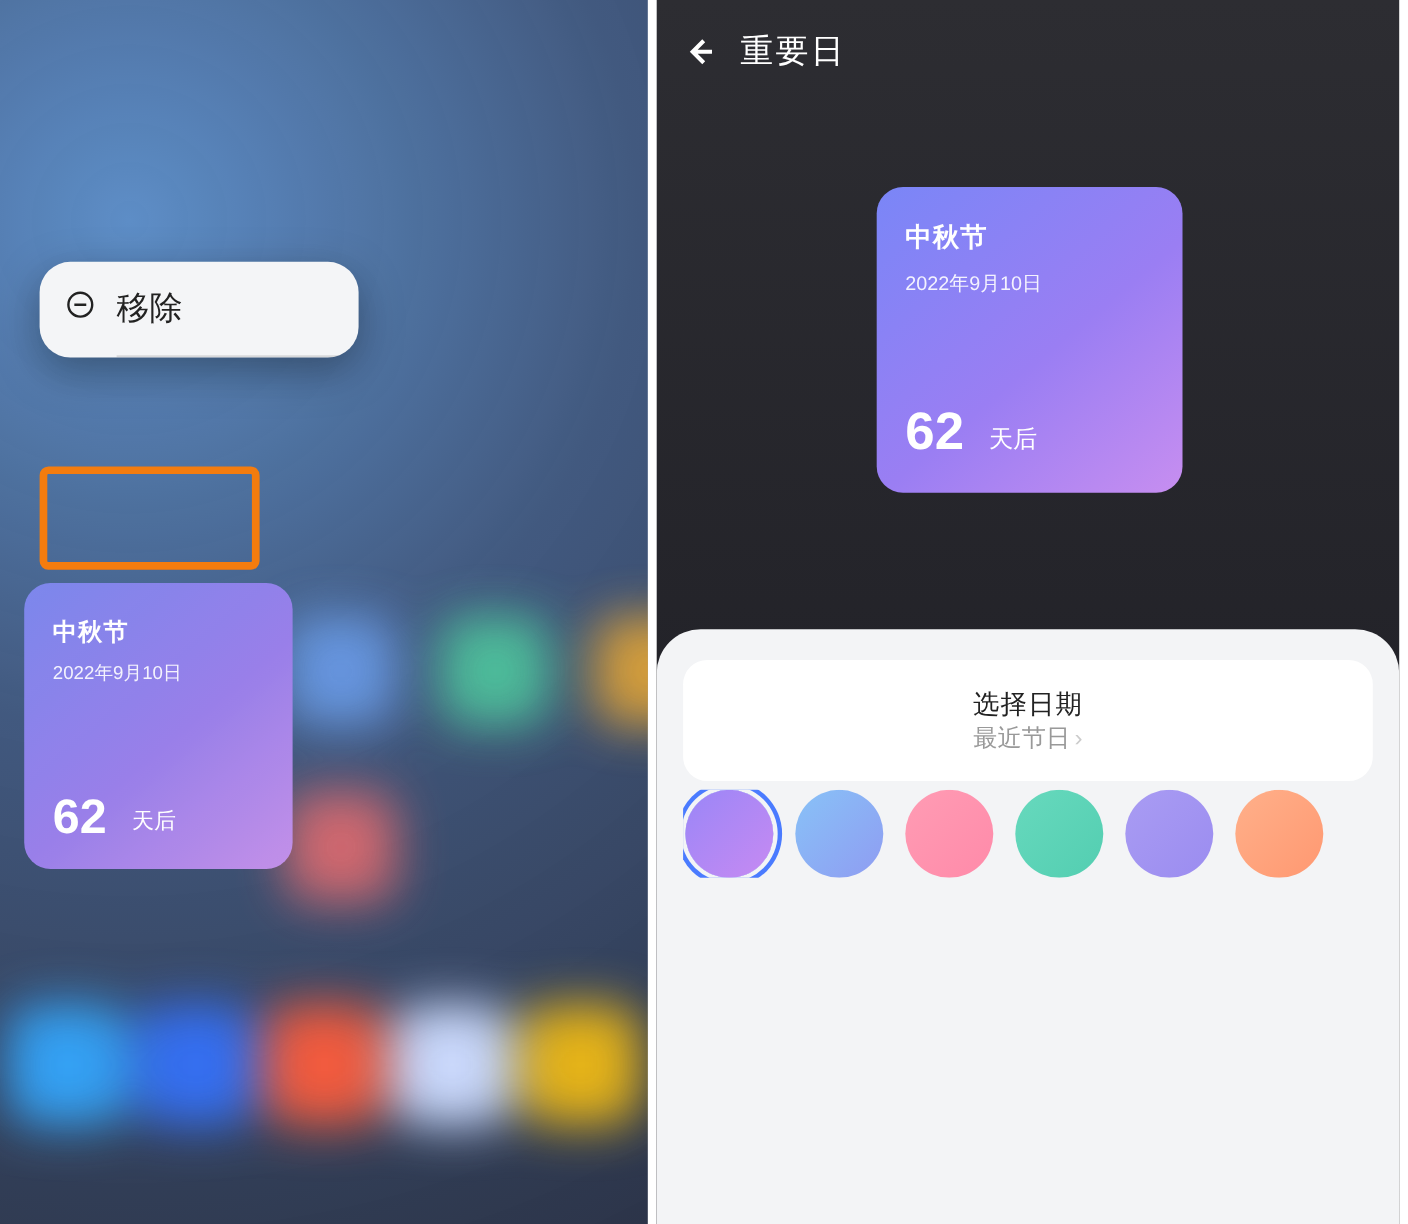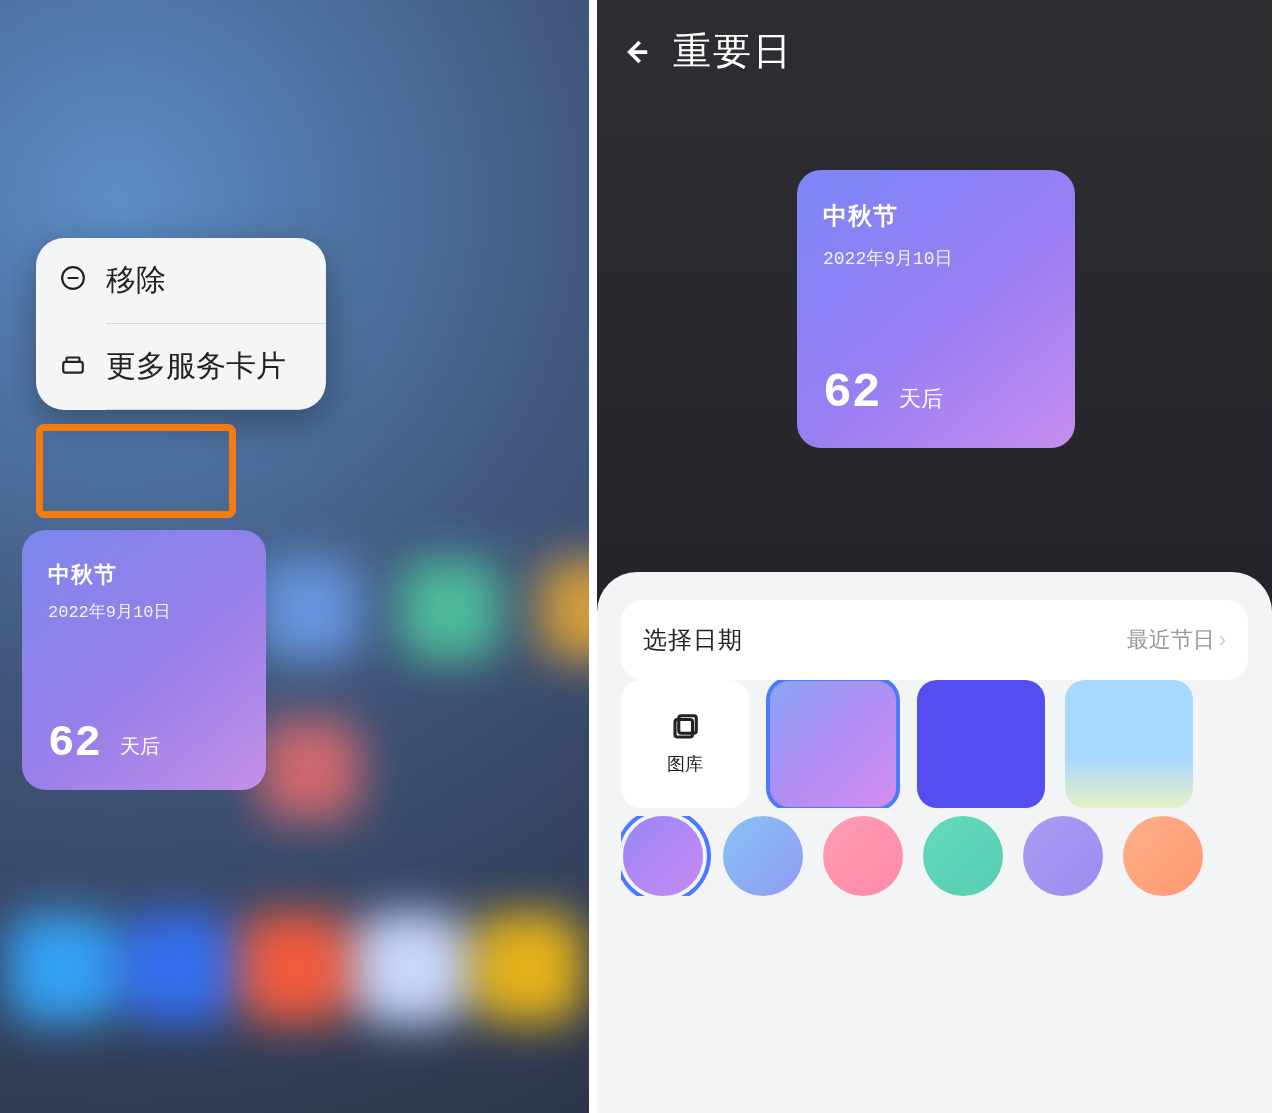--- a/index.html
+++ b/index.html
@@ -76,21 +76,20 @@
     pointer-events: none;
   }
 
   
   .widget-card {
     position: absolute;
     border-radius: 24px;
     padding: 30px 26px 24px;
     color: #fff;
     background: linear-gradient(140deg, #7a86f7 0%, #9a7ef3 55%, #c78ef0 100%);
-    font-family: Liberation Mono, monospace;
   }
   .widget-card.small-left {
     left: 22px; top: 530px; width: 244px; height: 260px;
   }
   .widget-card .ev-title { font-size: 22px; font-weight: 600; margin-bottom: 10px; letter-spacing: 1px;}
   .widget-card .ev-date  { font-size: 17px; opacity: .9; }
   .widget-card .ev-count { position: absolute; left: 26px; bottom: 22px; font-size: 44px; font-weight: 700; }
   .widget-card .ev-after { position: absolute; left: 98px; bottom: 30px; font-size: 20px; }
 
   
@@ -102,21 +101,21 @@
     overflow: hidden;
   }
   .r-header {
     display: flex; align-items: center;
     padding: 26px 20px;
     gap: 18px;
     color: #fff;
   }
   .back-arrow { width: 38px; height: 38px; display:inline-flex; align-items:center; justify-content:center;}
   .back-arrow svg { width: 30px; height: 30px; stroke: #fff; stroke-width: 3; fill: none; }
-  .r-header h1 { font-size: 38px; font-weight: 500; letter-spacing: 2px;}
+  .r-header h1 { font-size: 30px; font-weight: 500; letter-spacing: 2px;}
 
   .widget-card.big-right {
     left: 200px; top: 170px; width: 278px; height: 278px;
   }
   .widget-card.big-right .ev-title { font-size: 24px; margin-bottom: 14px;}
   .widget-card.big-right .ev-date { font-size: 18px;}
   .widget-card.big-right .ev-count { bottom: 28px; font-size: 48px;}
   .widget-card.big-right .ev-after { left: 102px; bottom: 34px; font-size: 22px;}
 
   .sheet {
@@ -124,21 +123,21 @@
     left: 0; right: 0; top: 572px; bottom: 0;
     background: #f3f4f6;
     border-top-left-radius: 40px;
     border-top-right-radius: 40px;
     padding: 28px 24px 0;
   }
   .date-row {
     background: #fff;
     border-radius: 22px;
     padding: 24px 22px;
-    display: flex; align-items: center; justify-content: space-between;
+    display: flex; align-items: center; justify-content: space-between; flex-direction: column;
   }
   .date-row .lbl { font-size: 24px; color: #222; letter-spacing: 1px;}
   .date-row .val { font-size: 22px; color: #999; display:flex; align-items:center; gap:4px;}
   .date-row .chev { font-size: 22px; color: #ccc; }
 
   .section-label { font-size: 22px; color: #8e8e93; margin: 28px 0 14px 6px; letter-spacing: 4px; }
 
   .bg-row { display: flex; gap: 20px; overflow: hidden; }
   .bg-tile {
     width: 128px; height: 128px;
@@ -187,29 +186,20 @@
     <div class="ctx-item">
       <span>
         <svg viewBox="0 0 24 24">
             <circle cx="12" cy="12" r="10"></circle>
             <line x1="7" y1="12" x2="17" y2="12"></line>
           </svg>
       </span>
       <span>移除</span>
     </div>
     <div class="ctx-sep"></div>
-    <div class="ctx-item">
-      <span>
-        <svg viewBox="0 0 24 24">
-            <rect x="3" y="10" width="18" height="10" rx="2"></rect>
-            <path d="M6 10V7a1 1 0 011-1h10a1 1 0 011 1v3"></path>
-          </svg>
-      </span>
-      <span>更多服务卡片</span>
-    </div>
     <div class="ctx-sep"></div>
   </div>
   <div class="highlight-ring"></div>
 
   <div class="widget-card small-left">
     <div class="ev-title">中秋节</div>
     <div class="ev-date">2022年9月10日</div>
     <div class="ev-count">62</div>
     <div class="ev-after">天后</div>
   </div>
@@ -234,32 +224,20 @@
 
   <div class="sheet">
     <div class="date-row">
       <span class="lbl">选择日期</span>
       <span class="val">
         <span>最近节日</span>
         <span class="chev">›</span>
       </span>
     </div>
 
-    <div class="bg-row">
-      <div class="bg-tile gallery">
-        <svg viewBox="0 0 24 24">
-            <rect x="4" y="6" width="14" height="14" rx="2"></rect>
-            <rect x="7" y="3" width="14" height="14" rx="2"></rect>
-          </svg>
-        <span>图库</span>
-      </div>
-      <div class="bg-tile grad1"></div>
-      <div class="bg-tile solid-blue"></div>
-      <div class="bg-tile img-sky"></div>
-    </div>
 
     <div class="color-row">
       <div class="color-dot c1 selected"></div>
       <div class="color-dot c2"></div>
       <div class="color-dot c3"></div>
       <div class="color-dot c4"></div>
       <div class="color-dot c5"></div>
       <div class="color-dot c6"></div>
     </div>
   </div>

